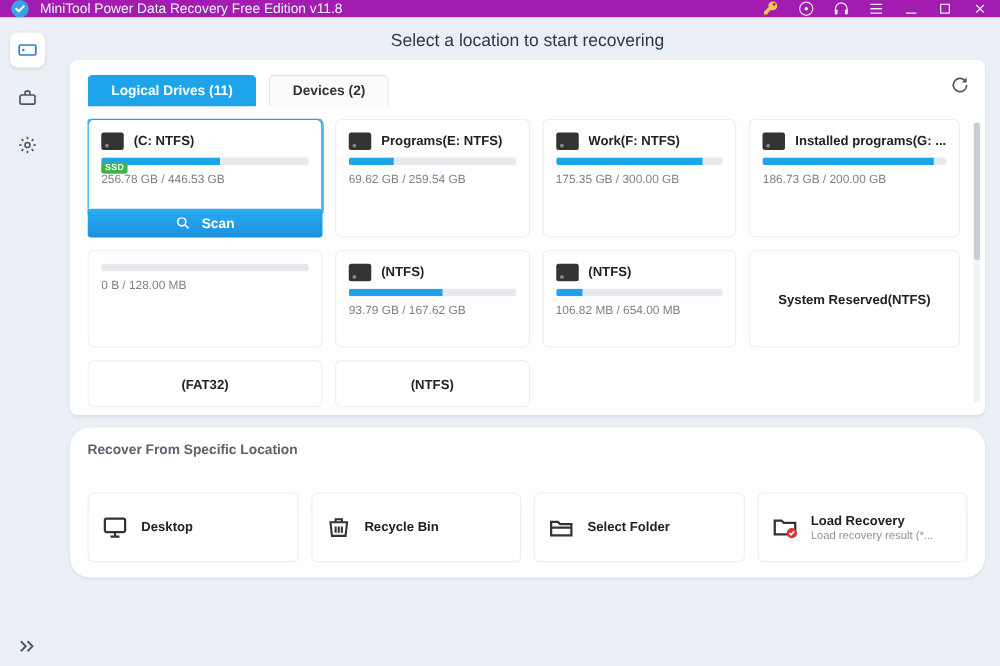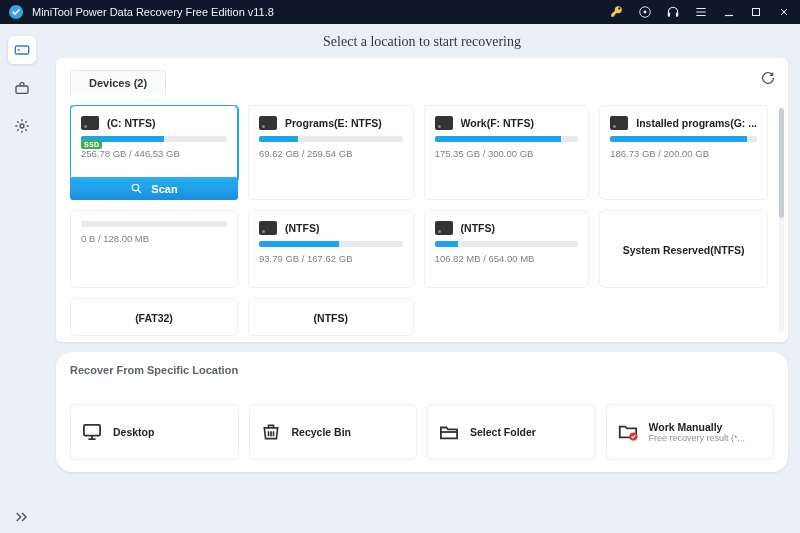--- a/index.html
+++ b/index.html
@@ -1,38 +1,38 @@
 <!DOCTYPE html>
 <html><head>
 <meta charset="utf-8">
 <style>
   * { box-sizing: border-box; margin: 0; padding: 0; font-family: "Segoe UI", Arial, sans-serif; }
   body { background: #eaf0f5; width: 800px; height: 533px; overflow: hidden; }
   .window { width: 800px; height: 533px; background: #eaf0f5; display: flex; flex-direction: column; }
 
   
-  .titlebar { height: 24px; background: #0f172a; display: flex; align-items: center; padding: 0 8px; color: #e6edf5; }
+  .titlebar { height: 14px; background: #a21caf; display: flex; align-items: center; padding: 0 8px; color: #e6edf5; }
   .titlebar .logo { width: 16px; height: 16px; margin-right: 8px; display:flex; align-items:center; justify-content:center; }
   .titlebar .title { font-size: 11px; flex: 1; color: #eef3f9; }
   .titlebar .ticons { display: flex; gap: 14px; align-items: center; }
   .titlebar .ticons span, .titlebar .ticons svg { color: #e6edf5; display:flex; align-items:center; }
   .ticon { width:14px; height:14px; cursor:pointer; }
 
   
   .body { flex: 1; display: flex; min-height: 0; }
 
   
   .rail { width: 44px; background: #eaf0f5; display: flex; flex-direction: column; align-items: center; padding-top: 12px; position:relative; }
   .rail .ritem { width: 28px; height: 28px; border-radius: 6px; display:flex; align-items:center; justify-content:center; margin-bottom: 10px; cursor:pointer; color:#4a5568; }
   .rail .ritem.active { background:#fff; box-shadow: 0 1px 3px rgba(0,0,0,.12); color:#2b7fd6; }
   .rail .expand { position:absolute; bottom:10px; color:#4a5568; cursor:pointer; }
 
   
   .main { flex:1; background:#eaf0f5; display:flex; flex-direction:column; min-width:0; }
-  .heading { text-align:center; font-size:14px; color:#2d3748; padding:10px 0 8px;font-family:Liberation Serif, serif; }
+  .heading { text-align:center; font-size:14px; color:#2d3748; padding:10px 0 8px; }
 
   
   .topcard { margin: 0 12px 10px 12px; background:#fff; border-radius:6px; box-shadow:0 1px 3px rgba(0,0,0,.08); padding:12px 14px 6px 14px; position:relative; }
   .tabs { display:flex; gap:10px; margin-bottom:10px; align-items:center; }
   .tab { padding:6px 18px; font-size:11px; font-weight:600; border-radius:4px 4px 0 0; cursor:pointer; color:#333; background:#fafbfc; border:1px solid #e3e7ec; border-bottom:none; }
   .tab.active { background:#1ea4ea; color:#fff; border-color:#1ea4ea; }
   .refresh { position:absolute; right:12px; top:12px; cursor:pointer; color:#444; }
 
   .grid { display:grid; grid-template-columns: repeat(4, 1fr); gap:10px; max-height:240px; overflow:hidden; padding-right:6px; }
   .drive { border:1px solid #eceff3; border-radius:5px; padding:10px 10px 8px 10px; min-height:78px; display:flex; flex-direction:column; position:relative; cursor:pointer; }
@@ -43,21 +43,21 @@
   .drive .name { font-size:10.5px; font-weight:700; color:#222; white-space:nowrap; overflow:hidden; text-overflow:ellipsis; }
   .drive .bar { height:6px; background:#e6e9ed; border-radius:2px; overflow:hidden; margin-bottom:6px; }
   .drive .bar .fill { height:100%; background:#1ea4ea; }
   .drive .size { font-size:9.5px; color:#7a828c; }
   .ssdbadge { position:absolute; left:10px; top:34px; background:#3fb24d; color:#fff; font-size:7px; font-weight:700; padding:1px 3px; border-radius:2px; letter-spacing:.3px; }
   .drive.noDetail { align-items:center; justify-content:center; min-height:38px; }
   .drive.noDetail .top { margin:0; }
   .drive.noDetail .name { text-align:right; }
 
   .scanbtn { margin-top:-6px; margin-bottom:0px; }
-  .scanbtn button { width:168px; background:linear-gradient(#2aaff0,#1a8fe0); border:none; color:#fff; font-weight:600; font-size:11px; padding:5px 0; border-radius:3px; cursor:pointer; display:flex; align-items:center; justify-content:center; gap:8px; }
+  .scanbtn button { width:188px; background:linear-gradient(#2aaff0,#1a8fe0); border:none; color:#fff; font-weight:600; font-size:11px; padding:5px 0; border-radius:3px; cursor:pointer; display:flex; align-items:center; justify-content:center; gap:8px; }
 
   .drivewrap { display:flex; flex-direction:column; }
   .scroll-dummy { position:absolute; right:4px; top:50px; bottom:10px; width:5px; background:#f1f3f6; border-radius:3px; }
   .scroll-dummy .thumb { position:absolute; top:0; width:5px; height:110px; background:#c8cdd5; border-radius:3px; }
 
   
   .botcard { margin: 0 12px 12px 12px; background:#fff; border-radius:16px; box-shadow:0 1px 3px rgba(0,0,0,.08); padding:12px 14px; }
   .botcard .sect { font-size:11px; font-weight:700; color:#5b636d; margin-bottom:12px; }
   .locgrid { display:grid; grid-template-columns: repeat(4,1fr); gap:10px;margin-top:28px; }
   .loc { border:1px solid #eceff3; border-radius:5px; padding:12px 10px; display:flex; align-items:center; gap:10px; cursor:pointer; min-height:56px; }
@@ -149,20 +149,21 @@
             <path fill="none" stroke="currentColor" stroke-width="2.2" d="M4 2l6 6-6 6M12 2l6 6-6 6"></path>
           </svg>
       </div>
     </div>
 
     <div class="main">
       <div class="heading">Select a location to start recovering</div>
 
       <div class="topcard">
         <div class="tabs">
+          <div class="tab active">Logical Drives (11)</div>
           <div class="tab">Devices (2)</div>
         </div>
         <div class="refresh">
           <svg width="16" height="16" viewBox="0 0 24 24">
               <path fill="none" stroke="#555" stroke-width="2" d="M20 12a8 8 0 1 1-2.34-5.66"></path>
               <path fill="#555" d="M20 3v6h-6z"></path>
             </svg>
         </div>
 
         <div id="drivewrap" class="drivewrap">
@@ -306,21 +307,21 @@
             </div>
             <div class="loc">
               <div class="licon">
                 <svg width="22" height="20" viewBox="0 0 24 22">
                   <path fill="none" stroke="#333" stroke-width="2" d="M3 5h6l2 2h10v10H3z"></path>
                   <circle cx="18" cy="16" r="4.5" fill="#d33"></circle>
                   <path stroke="#fff" stroke-width="1.6" d="M16 16l1.3 1.3L20 14.5"></path>
                 </svg>
               </div>
               <div class="ltxt">
-                <div class="lname">Work Manually</div>
-                <div class="lsub">Free recovery result (*...</div>
+                <div class="lname">Load Recovery</div>
+                <div class="lsub">Load recovery result (*...</div>
               </div>
             </div>
           </div>
       </div>
     </div>
   </div>
 </div>
 
 </body></html>

